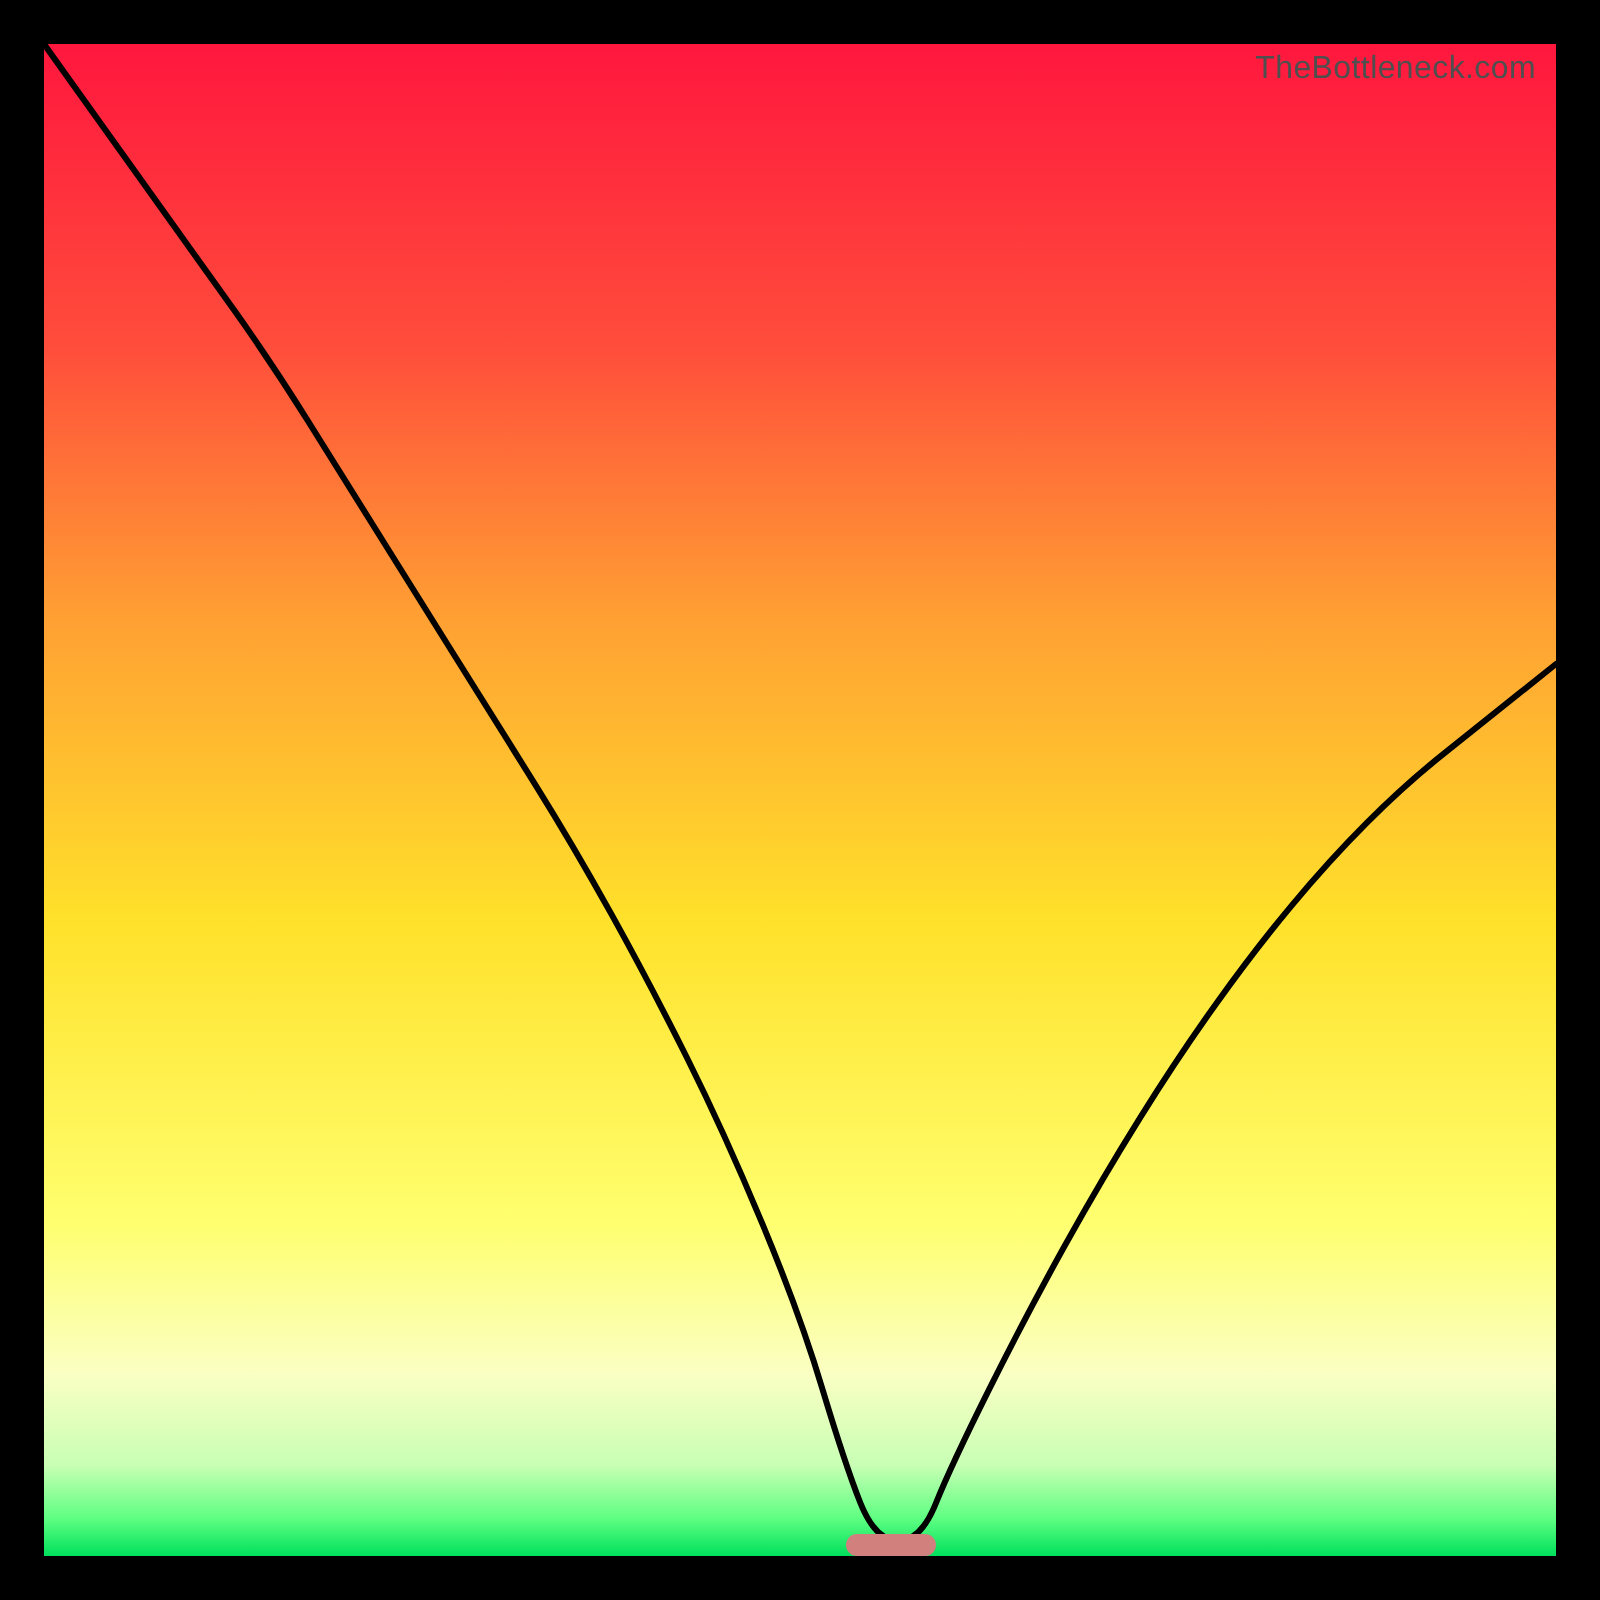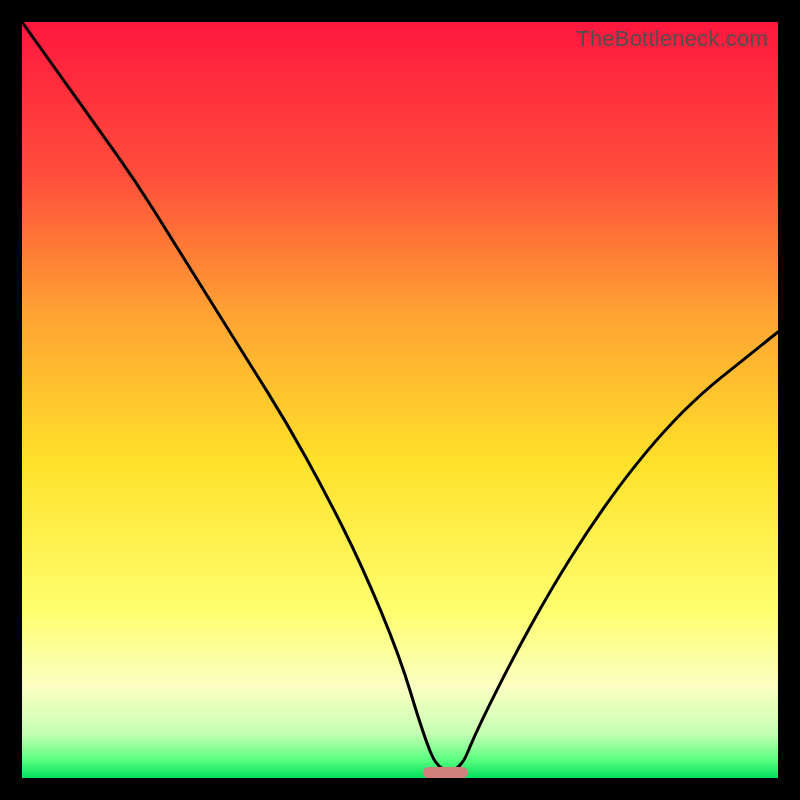--- a/index.html
+++ b/index.html
@@ -29,21 +29,21 @@
   .gradient-bg {
     position: absolute;
     inset: 0;
     
   }
   .watermark {
     position: absolute;
     top: 4px;
     right: 10px;
     font-family: Arial, Helvetica, sans-serif;
-    font-size: 22px;
+    font-size: 16px;
     color: #4f4f4f;
     letter-spacing: 0.2px;
     user-select: none;
   }
   .curve {
     position: absolute;
     inset: 0;
     pointer-events: none;
   }
   .marker {

